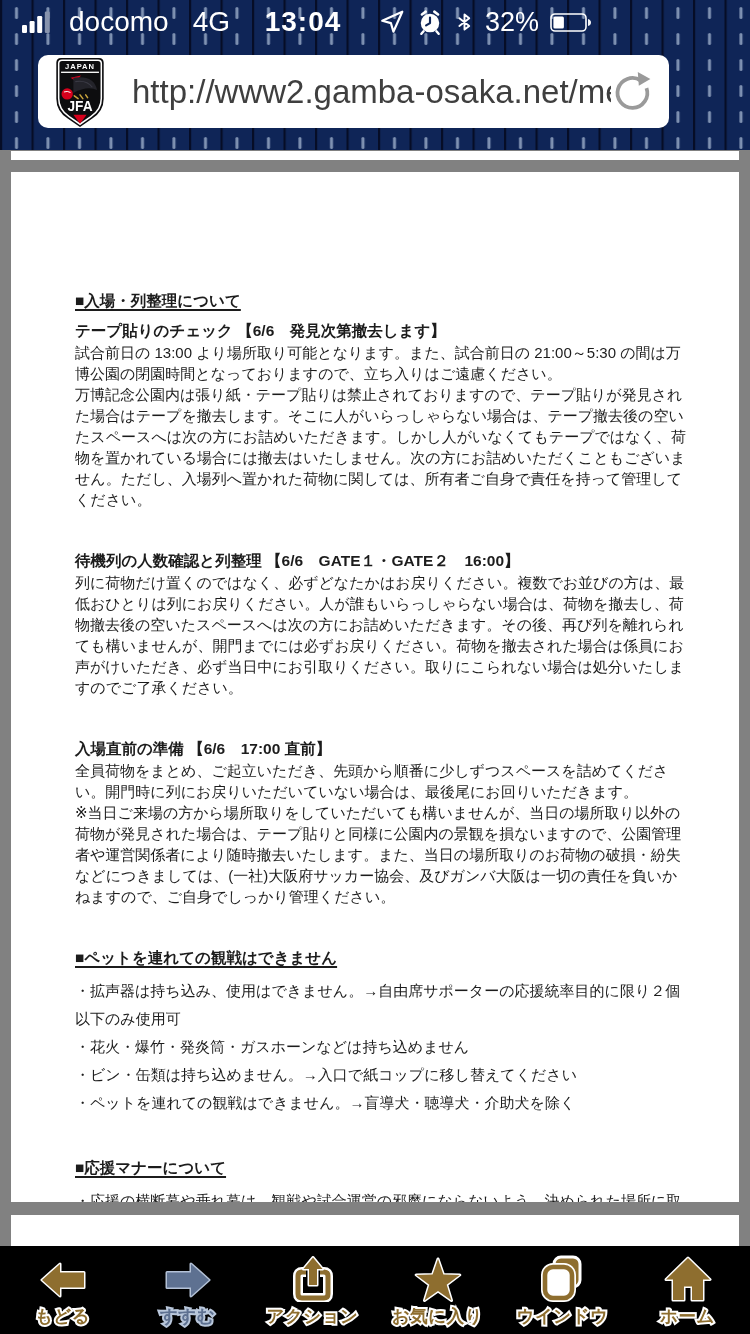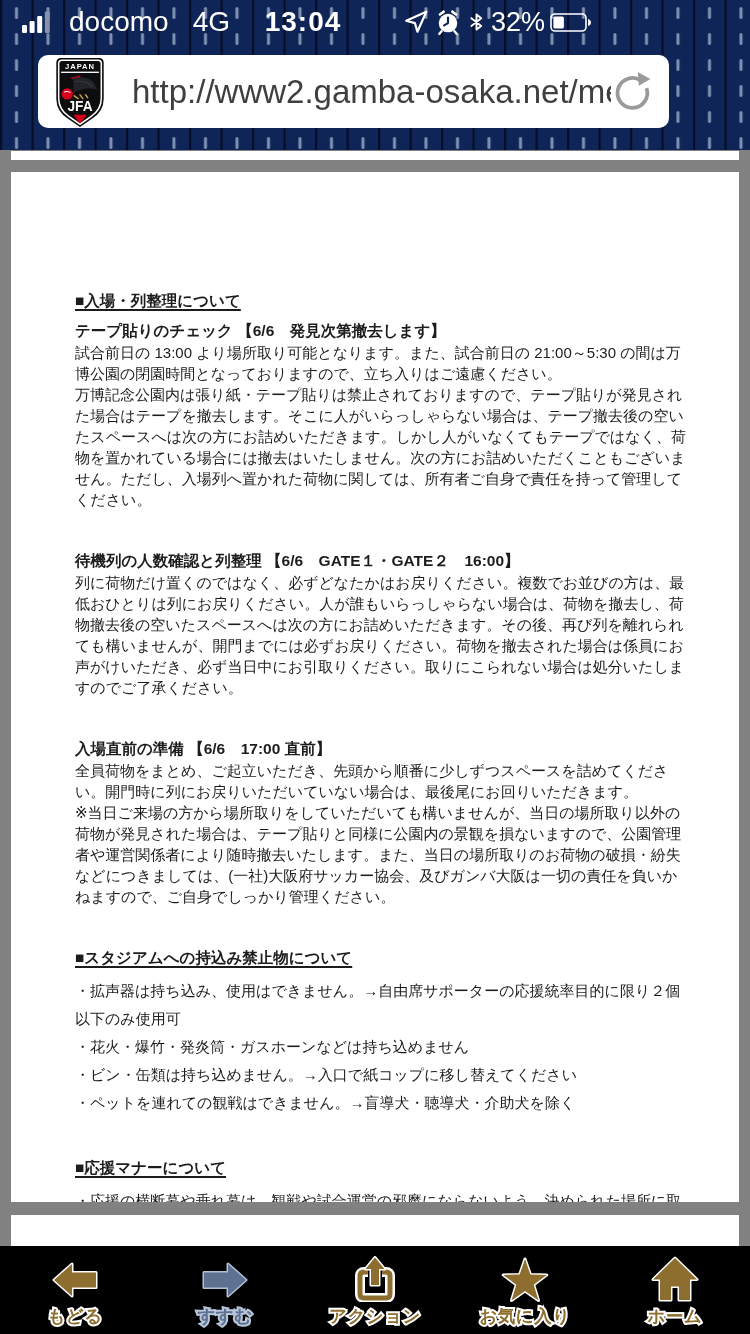--- a/index.html
+++ b/index.html
@@ -12,21 +12,21 @@
   .bg-svg{position:absolute;top:0;left:0;z-index:0;}
   
   .statusbar{
     position:absolute;top:0;left:0;width:606px;height:44px;z-index:5;
     display:flex;align-items:center;color:#fff;font-size:28px;
   }
   .sb-left{display:flex;align-items:center;gap:10px;margin-left:22px;}
   .sb-left .carrier{margin-left:6px;}
   .sb-left .network{margin-left:14px;}
   .sb-time{position:absolute;left:0;right:0;text-align:center;font-weight:700;letter-spacing:1px;}
-  .sb-right{position:absolute;right:14px;top:0;height:44px;display:flex;align-items:center;gap:5px;}
+  .sb-right{position:absolute;right:14px;top:0;height:44px;display:flex;align-items:center;gap:11px;}
   .sb-right .pct{font-size:27px;}
   
   .addressbar{
     position:absolute;top:55px;left:38px;width:631px;height:73px;z-index:5;
     background:#fff;border-radius:10px;display:flex;align-items:center;
   }
   .favicon{margin-left:16px;flex:0 0 auto;}
   .url{
     flex:1;margin-left:26px;color:#3f3f3f;font-size:33px;
     white-space:nowrap;overflow:hidden;
@@ -162,21 +162,21 @@
           <p>列に荷物だけ置くのではなく、必ずどなたかはお戻りください。複数でお並びの方は、最低おひとりは列にお戻りください。人が誰もいらっしゃらない場合は、荷物を撤去し、荷物撤去後の空いたスペースへは次の方にお詰めいただきます。その後、再び列を離れられても構いませんが、開門までには必ずお戻りください。荷物を撤去された場合は係員にお声がけいただき、必ず当日中にお引取りください。取りにこられない場合は処分いたしますのでご了承ください。</p>
         </div>
 
         <div class="section">
           <h4>入場直前の準備 【6/6　17:00 直前】</h4>
           <p>全員荷物をまとめ、ご起立いただき、先頭から順番に少しずつスペースを詰めてください。開門時に列にお戻りいただいていない場合は、最後尾にお回りいただきます。</p>
           <p>※当日ご来場の方から場所取りをしていただいても構いませんが、当日の場所取り以外の荷物が発見された場合は、テープ貼りと同様に公園内の景観を損ないますので、公園管理者や運営関係者により随時撤去いたします。また、当日の場所取りのお荷物の破損・紛失などにつきましては、(一社)大阪府サッカー協会、及びガンバ大阪は一切の責任を負いかねますので、ご自身でしっかり管理ください。</p>
         </div>
 
         <div class="section">
-          <h3>■スタジアムへの持込み禁止物について</h3>
+          <h3>■ペットを連れての観戦はできません</h3>
           <p class="bullet">・拡声器は持ち込み、使用はできません。→自由席サポーターの応援統率目的に限り２個以下のみ使用可</p>
           <p class="bullet">・花火・爆竹・発炎筒・ガスホーンなどは持ち込めません</p>
           <p class="bullet">・ビン・缶類は持ち込めません。→入口で紙コップに移し替えてください</p>
           <p class="bullet">・ペットを連れての観戦はできません。→盲導犬・聴導犬・介助犬を除く</p>
         </div>
 
         <div class="section">
           <h3>■応援マナーについて</h3>
           <p class="bullet">・応援の横断幕や垂れ幕は、観戦や試合運営の邪魔にならないよう、決められた場所に取り付けてください。</p>
 
@@ -212,20 +212,28 @@
       <span class="tb-label">アクション</span>
     </div>
 
     <div class="tb-btn">
       <svg width="48" height="45" viewBox="0 0 48 45">
         <path class="gold-shape" d="M24 2 L29.4 17.6 L45.8 17.9 L32.7 27.8 L37.5 43.5 L24 34.1 L10.5 43.5 L15.3 27.8 L2.2 17.9 L18.6 17.6 Z"></path>
       </svg>
       <span class="tb-label">お気に入り</span>
     </div>
 
+    <div class="tb-btn">
+      <svg width="48" height="48" viewBox="0 0 48 48">
+        <rect x="15" y="3" width="26" height="30" rx="7" fill="#8e6e2f" stroke="#ffffff" stroke-width="3"></rect>
+        <rect x="6" y="13" width="27" height="31" rx="8" fill="#ffffff" stroke="#ffffff" stroke-width="8"></rect>
+        <rect x="6" y="13" width="27" height="31" rx="8" fill="#ffffff" stroke="#8e6e2f" stroke-width="4.6"></rect>
+      </svg>
+      <span class="tb-label">ウインドウ</span>
+    </div>
 
     <div class="tb-btn">
       <svg width="48" height="46" viewBox="0 0 48 46">
         <path class="gold-shape" d="M24 2 L46 23.5 L39 23.5 L39 44 L28 44 L28 30.5 L20 30.5 L20 44 L9 44 L9 23.5 L2 23.5 Z"></path>
       </svg>
       <span class="tb-label">ホーム</span>
     </div>
 
   </div>
 </div>

